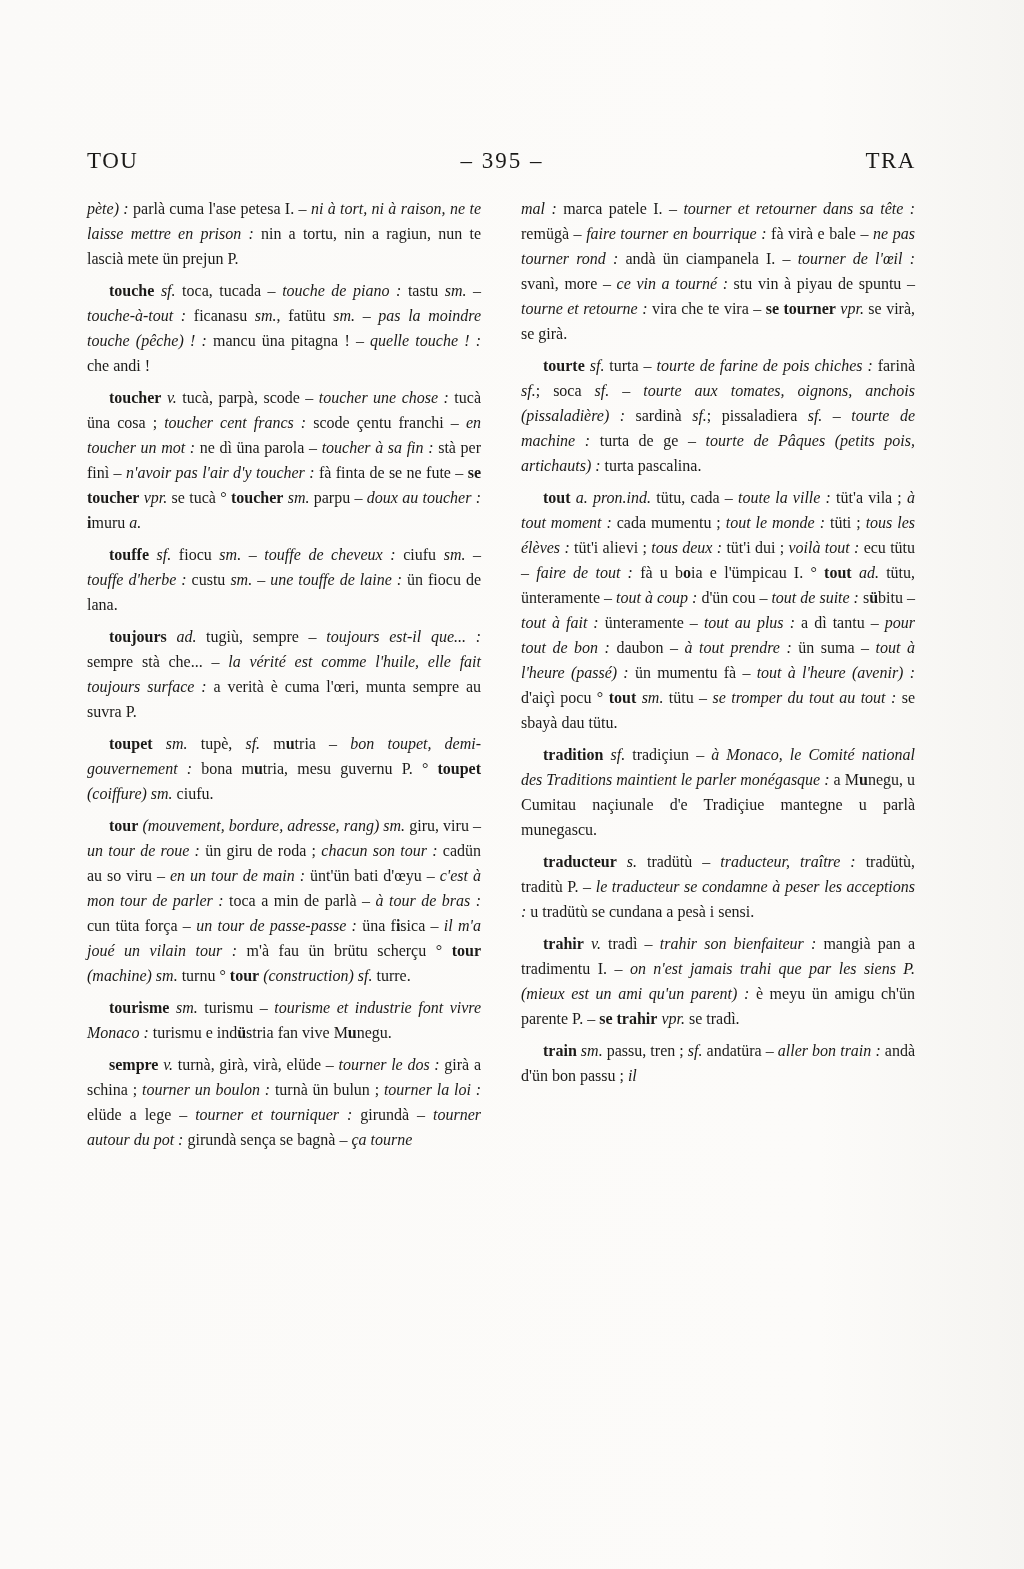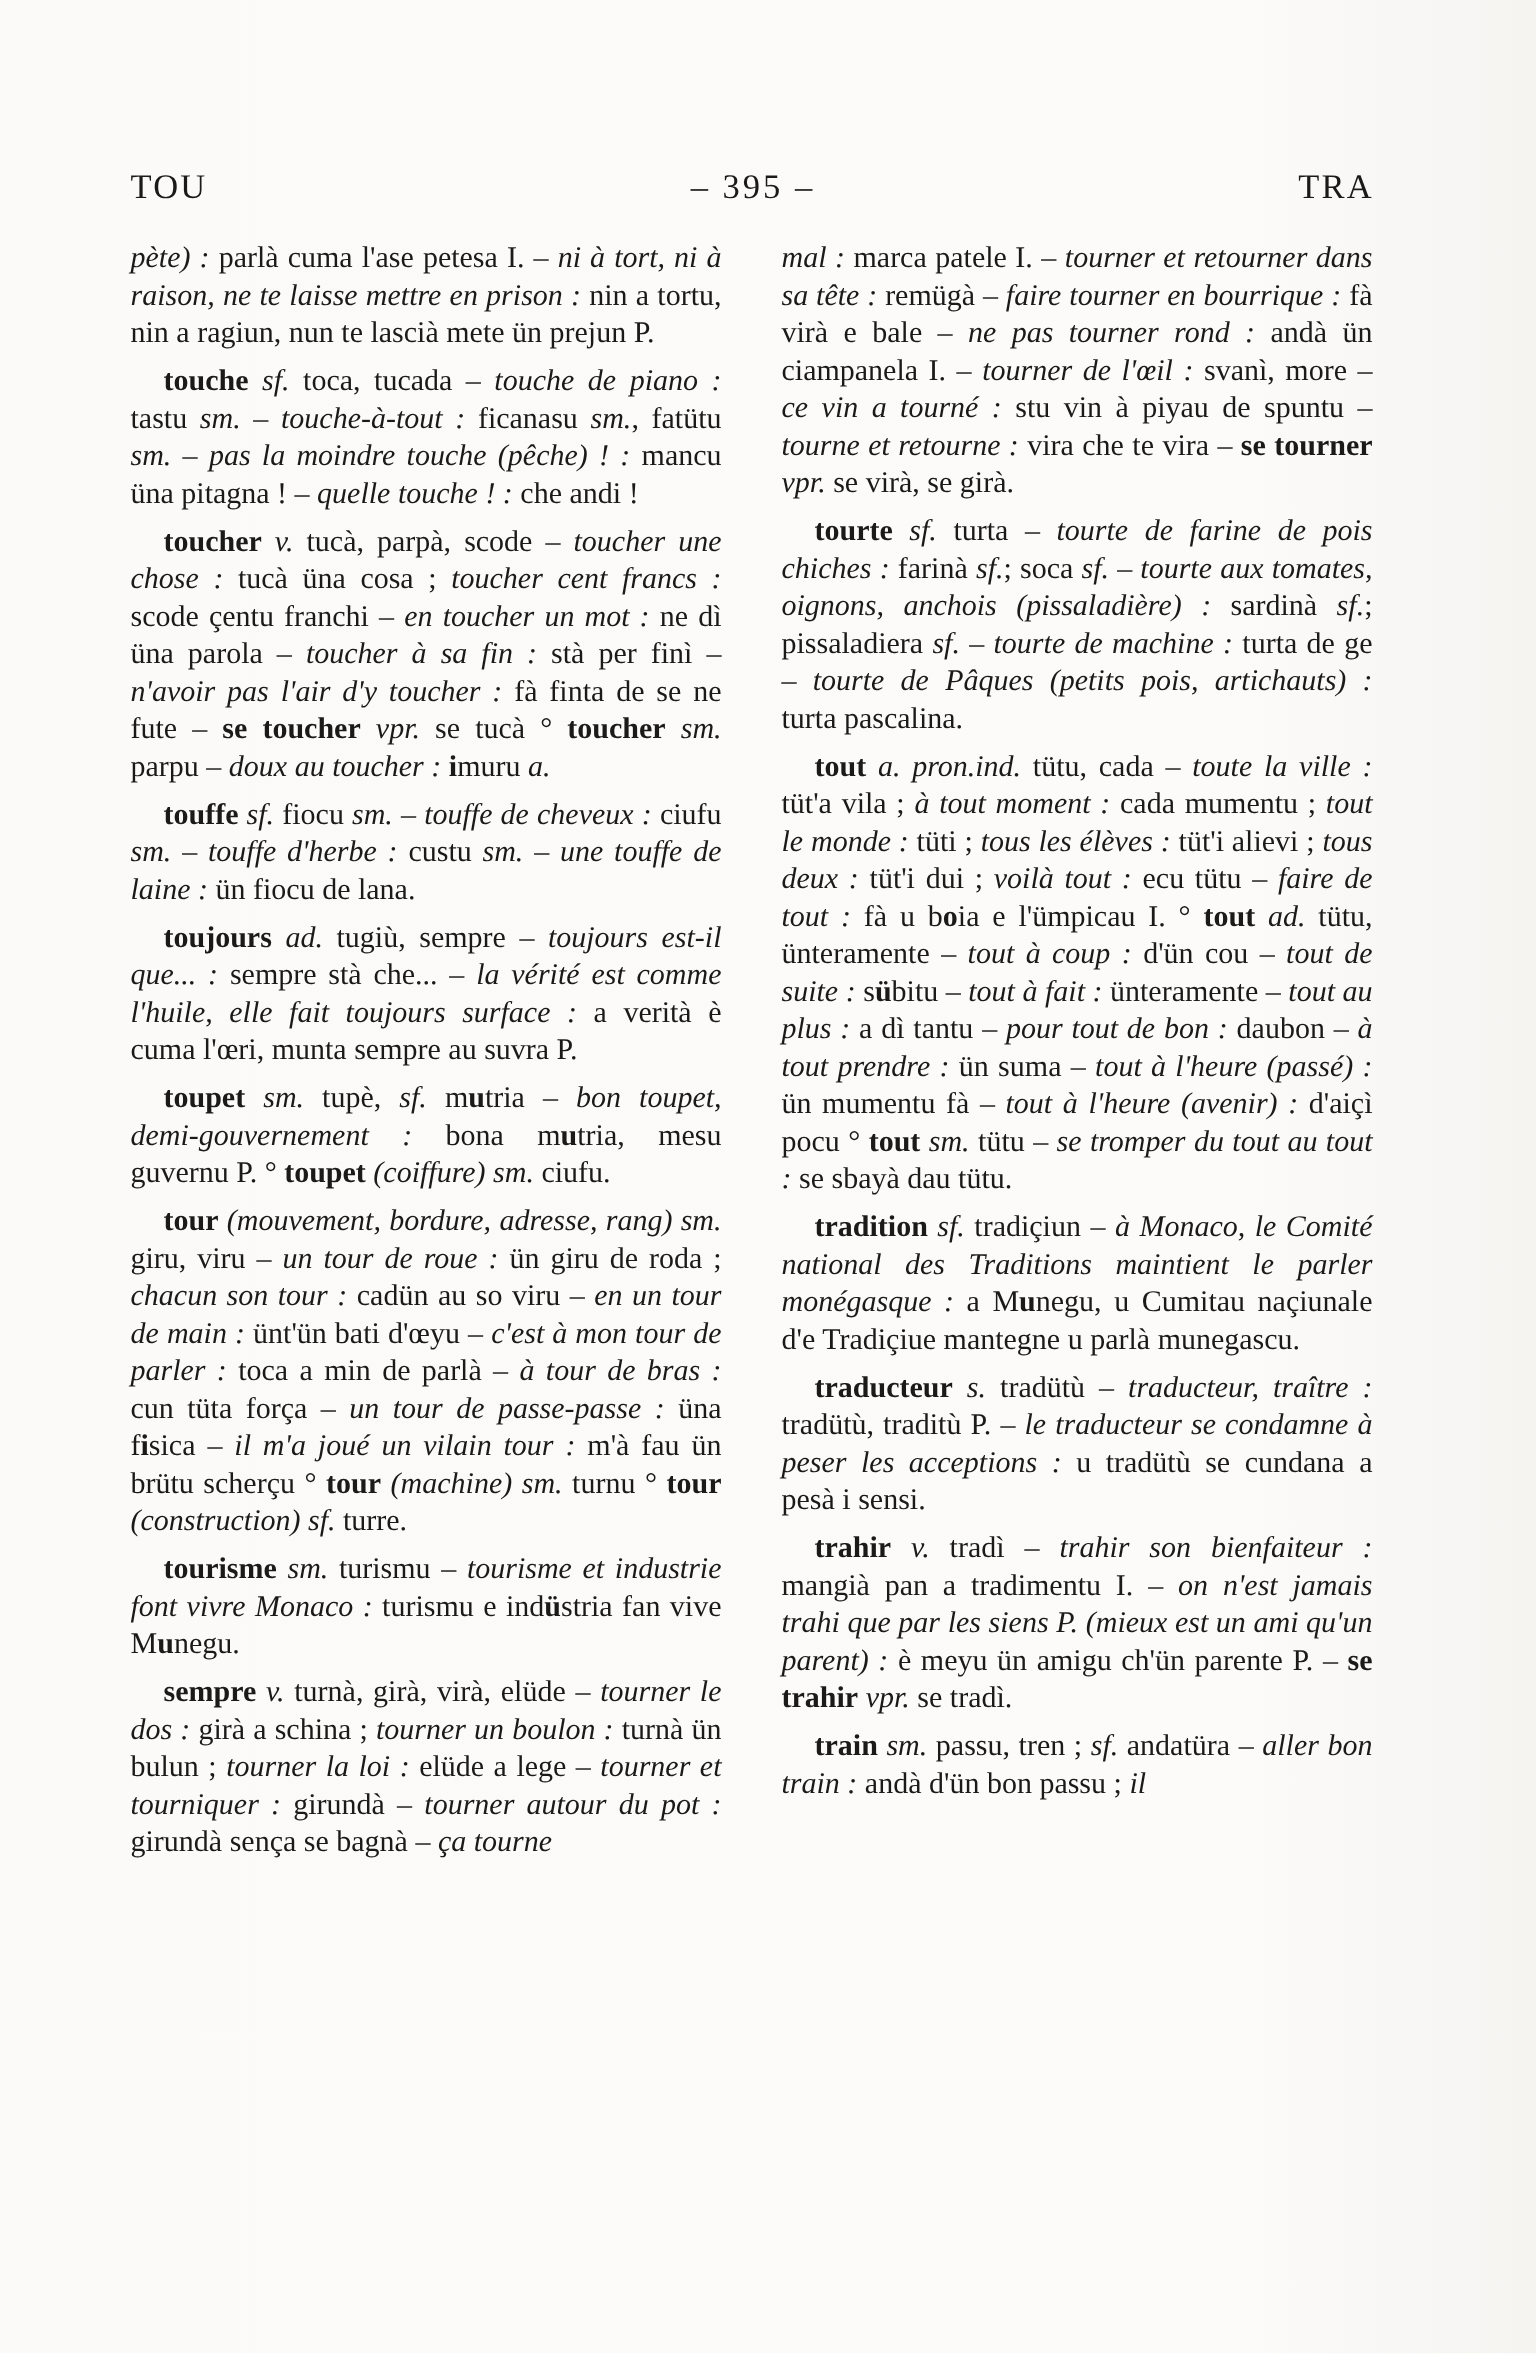--- a/index.html
+++ b/index.html
@@ -21,28 +21,28 @@
     width: 829px;
   }
   .header {
     display: flex;
     justify-content: space-between;
     align-items: flex-end;
     font-size: 23px;
     letter-spacing: 1.5px;
     margin-bottom: 22px;
   }
-  .header .pageno { letter-spacing: 2px; }
+  .header .pageno { letter-spacing: 2px; margin-top: 36px; }
   .columns {
     display: flex;
     gap: 40px;
   }
   .column {
     width: 394px;
-    font-size: 20px;
+    font-size: 16px;
     line-height: 25px;
     text-align: justify;
   }
   .column p { margin: 0 0 7px 0; }
   .column p.entry { text-indent: 22px; }
   .column p.cont { text-indent: 0; }
   .column b { font-weight: bold; }
   .column i { font-style: italic; }
 </style>
 </head>

